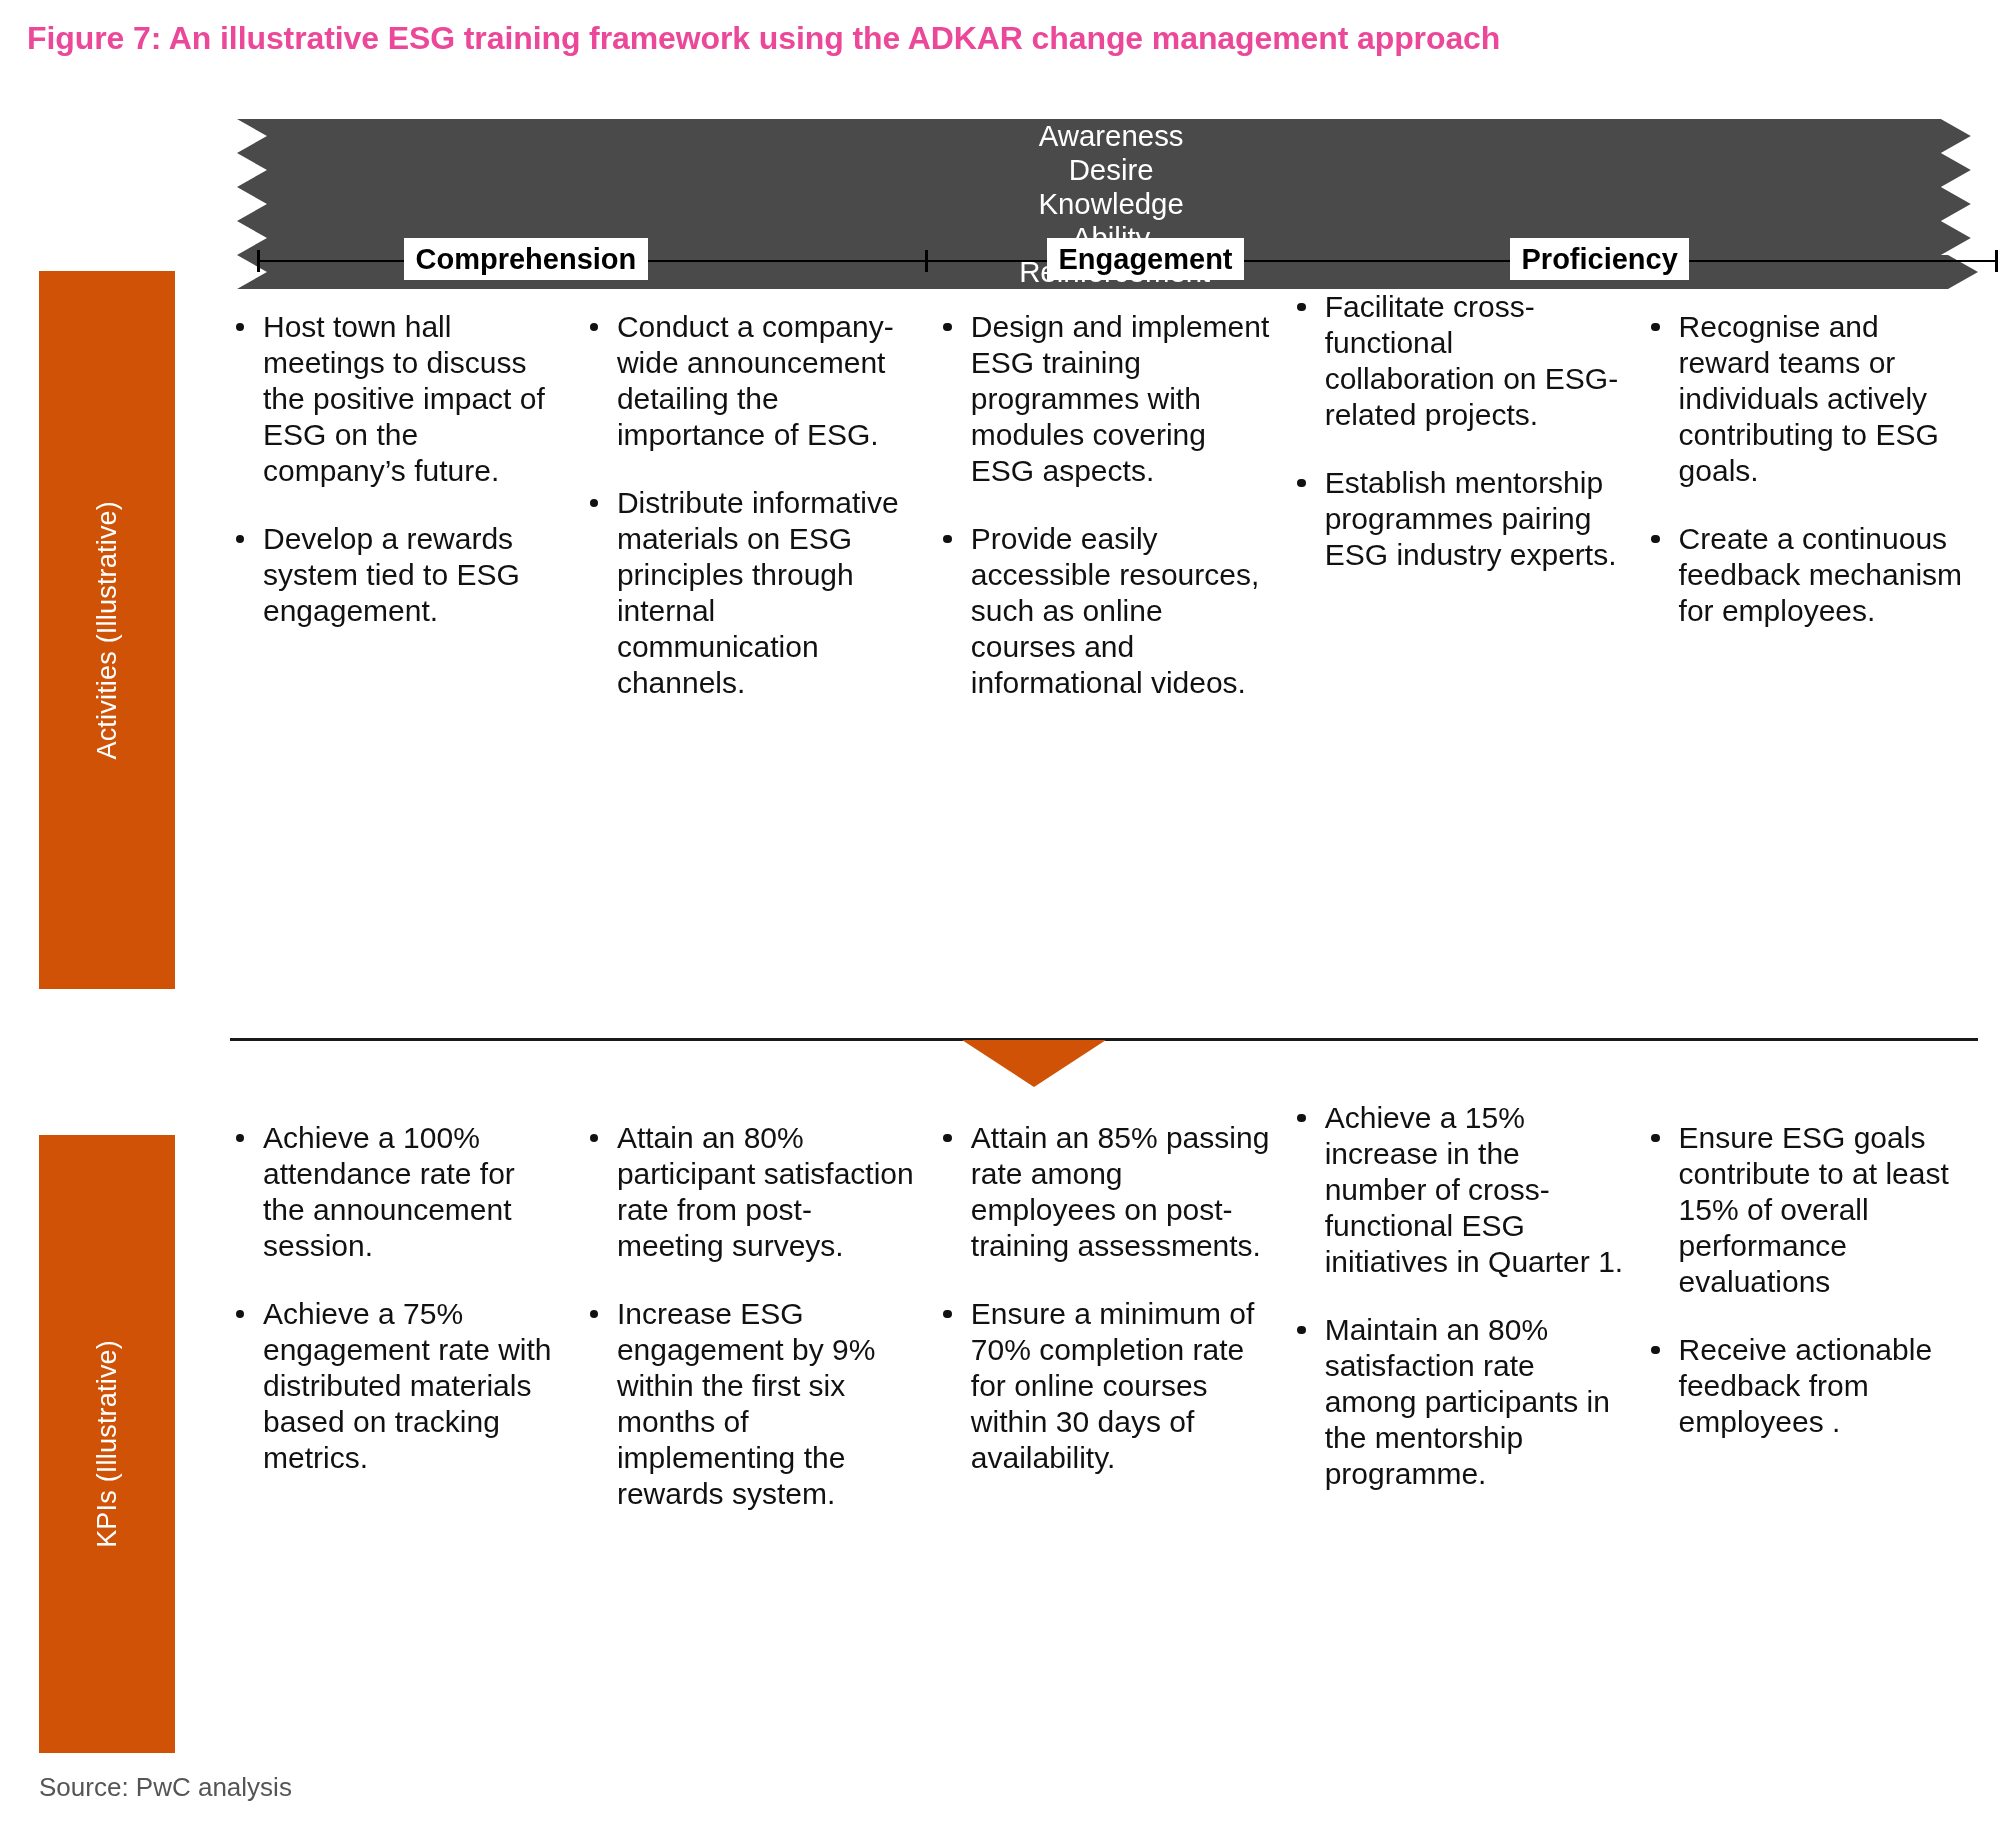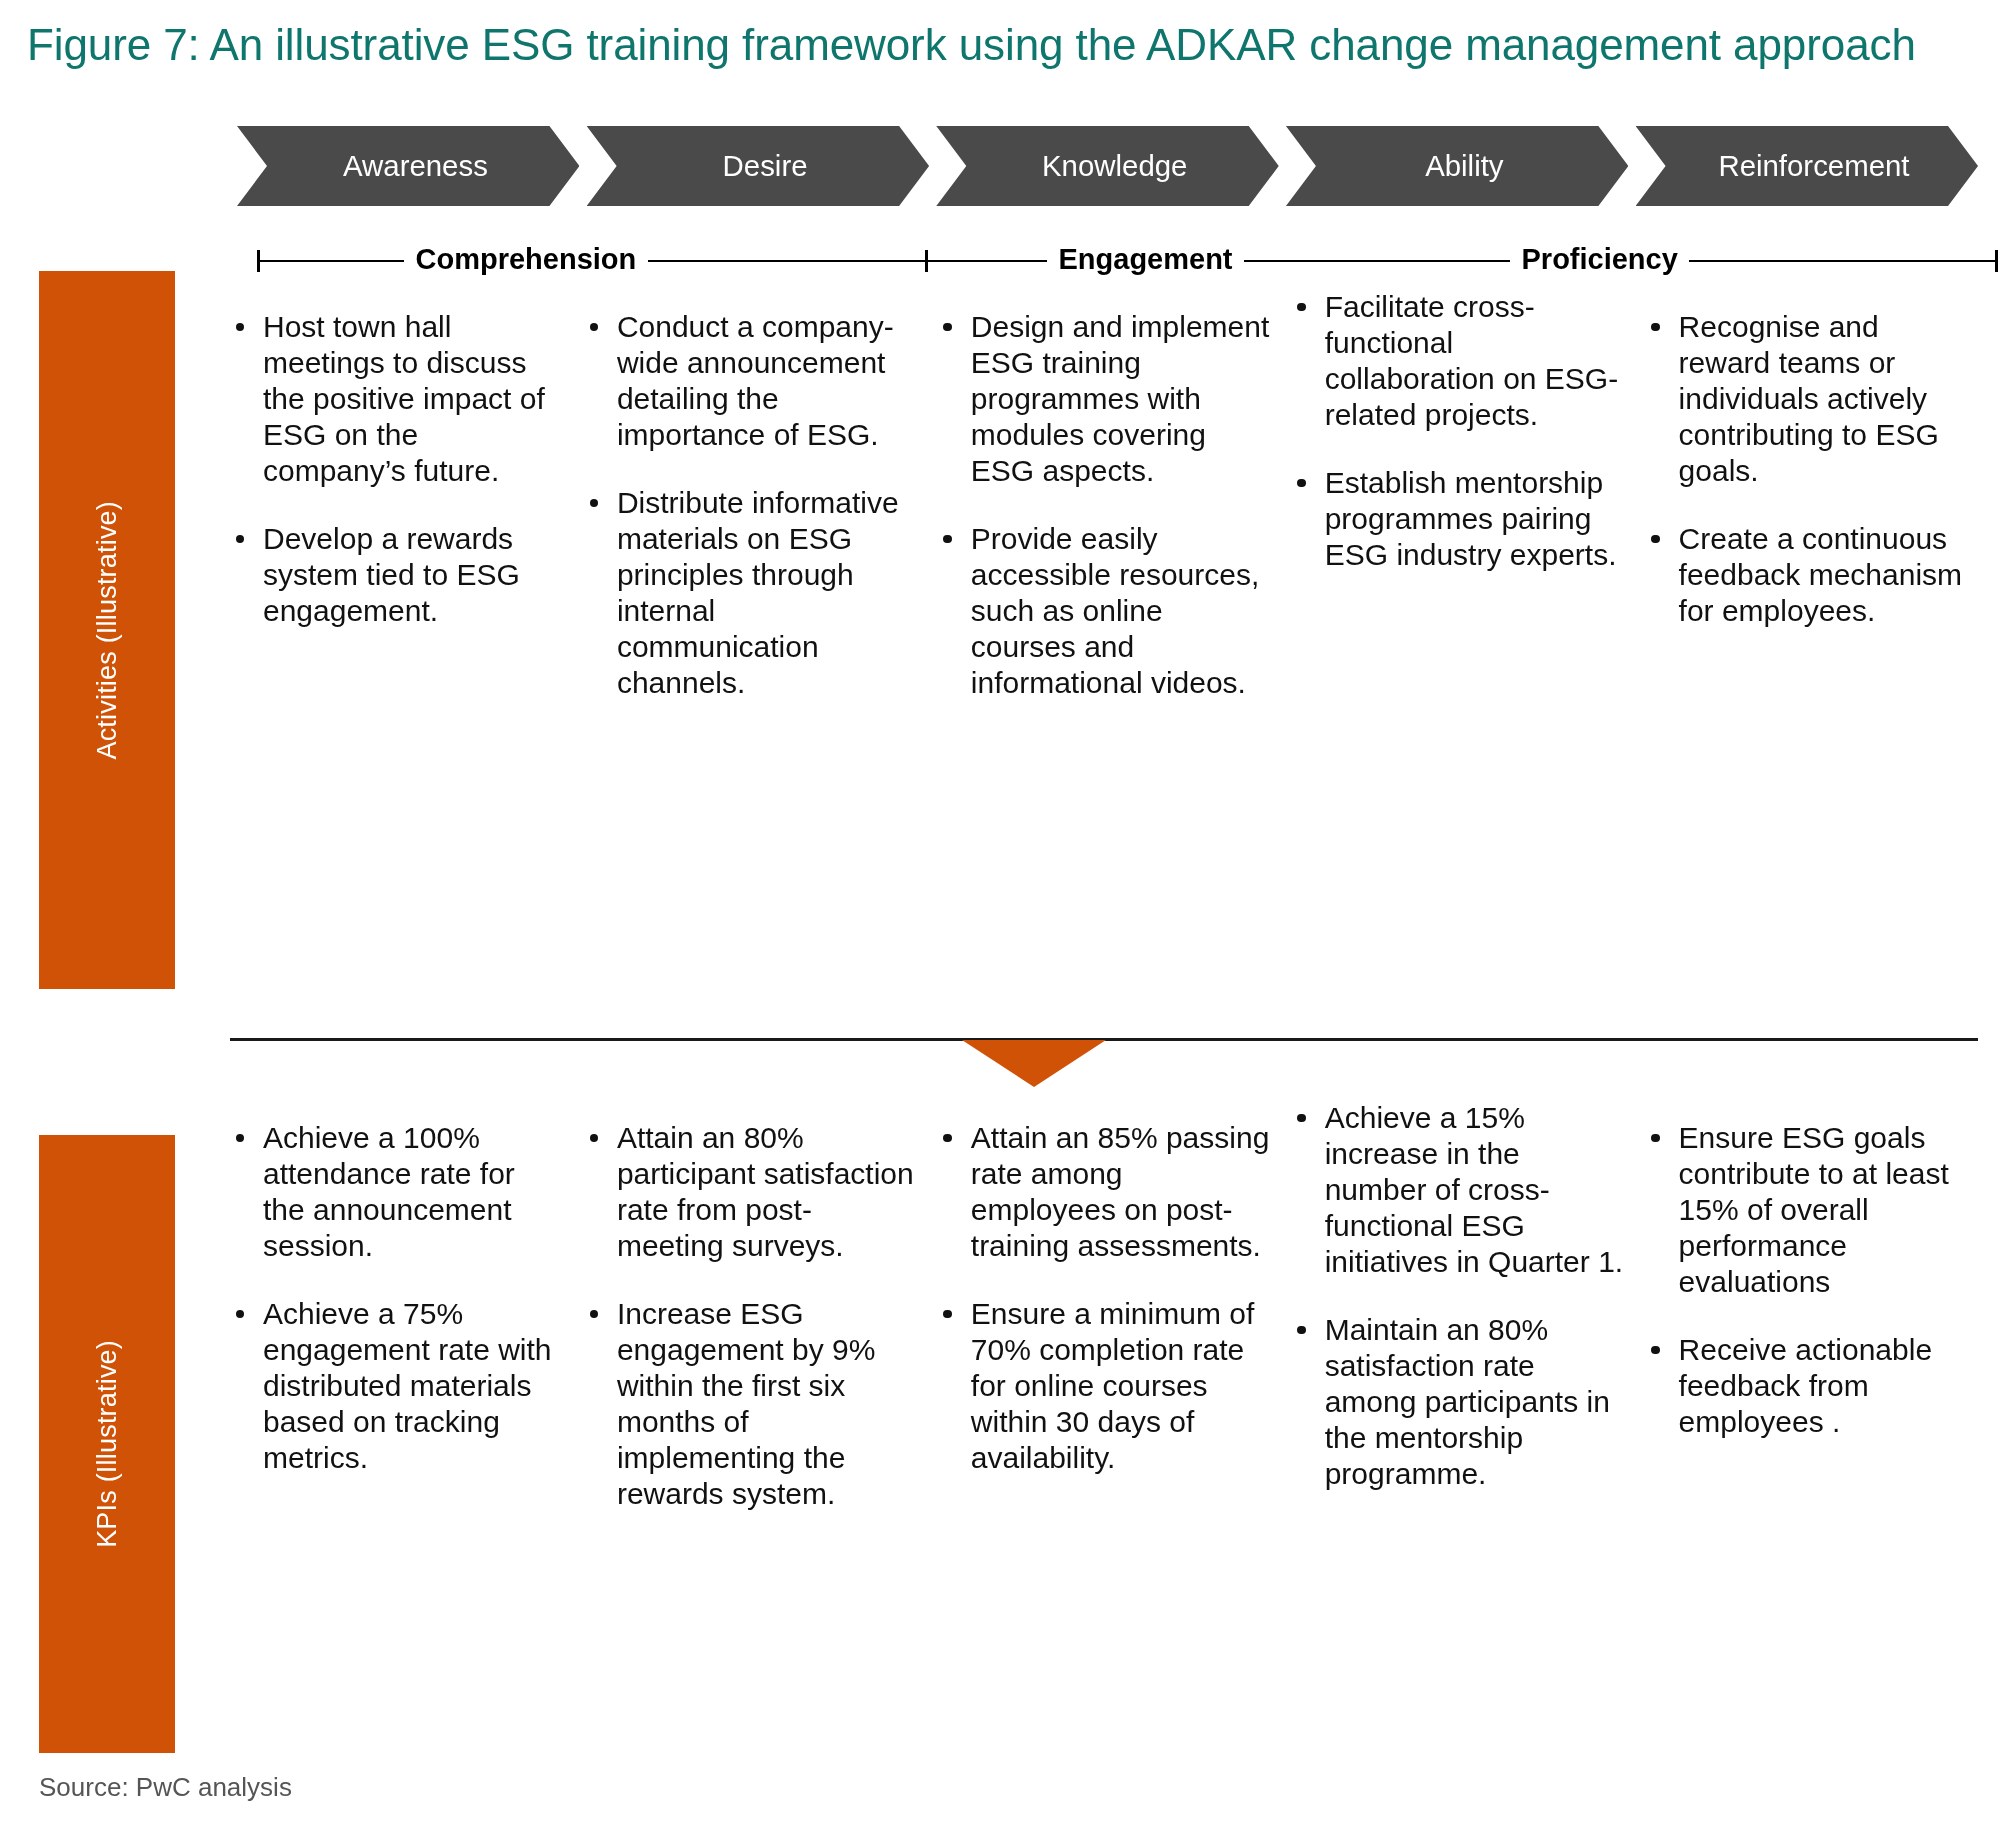--- a/index.html
+++ b/index.html
@@ -9,33 +9,34 @@
     font-family:"Liberation Sans", sans-serif;
     color:#000;
     position:relative;
     overflow:hidden;
   }
 
   
   #figure-title{
     position:absolute;
     left:27px; top:20px;
-    font-size:44px;
-    font-weight:normal;
+    font-size:32px;
+    font-weight:bold;
     letter-spacing:-0.1px;
-    color:#0f766e;
+    color:#ec4899;
     white-space:nowrap;
   }
 
   
   #adkar-band{
     position:absolute;
-    left:237px; top:126px;
+    left:237px; top:119px;
     width:1741px; height:72px;
     display:flex;
+    flex-direction:column;
   }
   .chevron{
     position:relative;
     height:80px;
     background:#4a4a4a;
     display:flex;
     align-items:center;
     justify-content:center;
     color:#ffffff;
     font-size:29.4px;

